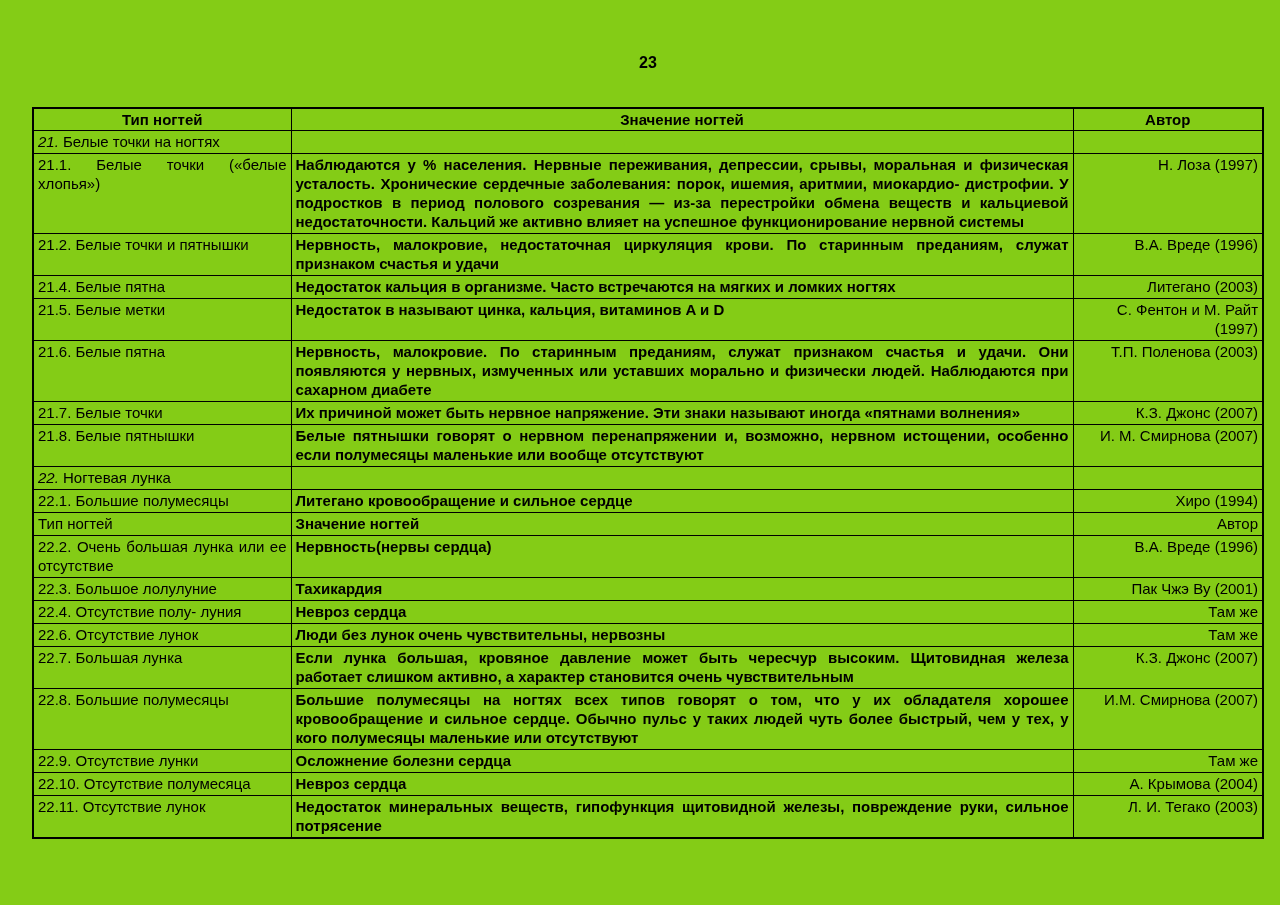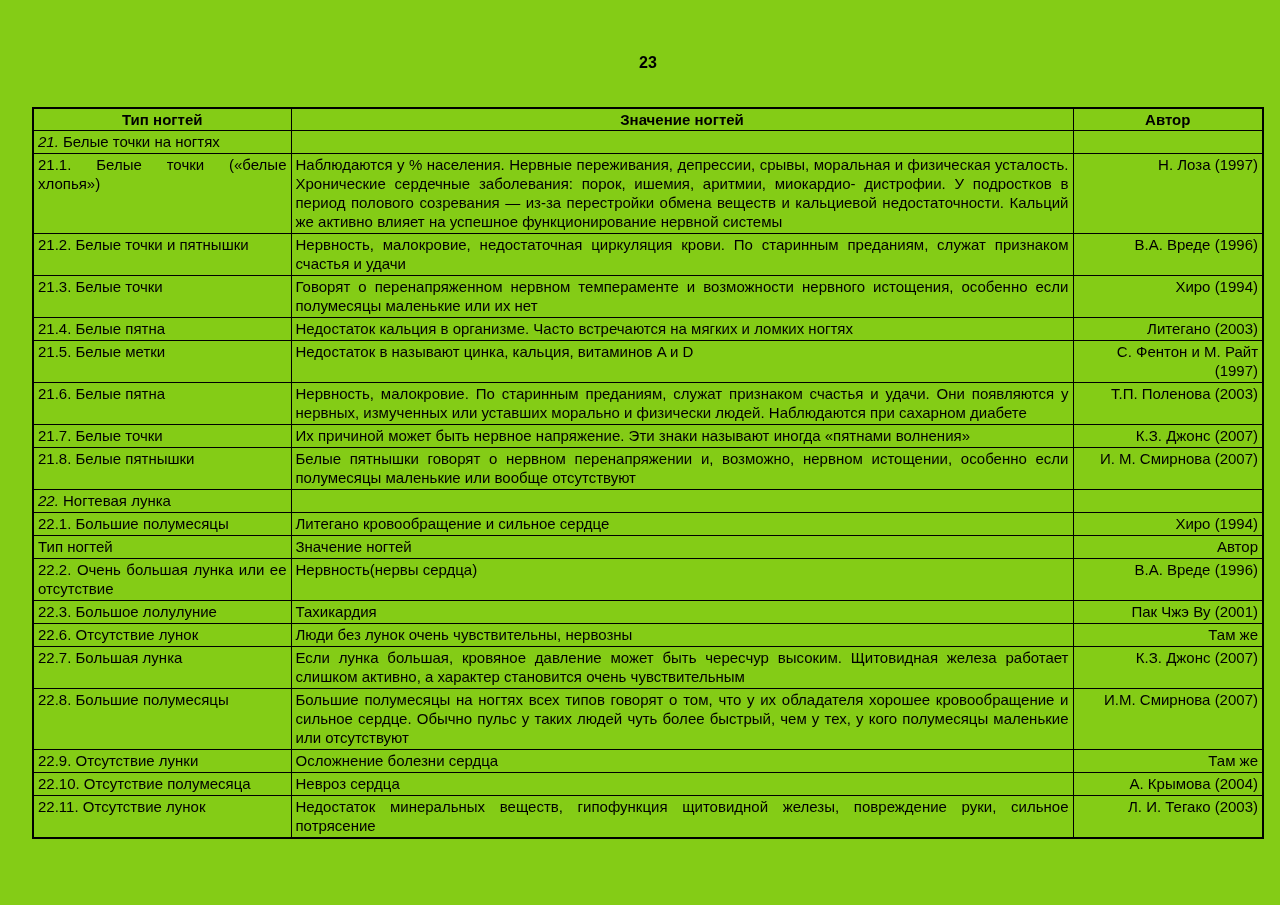--- a/index.html
+++ b/index.html
@@ -45,21 +45,21 @@
     padding: 1px 4px 2px 4px;
     overflow: hidden;
     word-wrap: break-word;
   }
   table.nails th {
     font-weight: bold;
     text-align: center;
     padding: 1px 2px;
   }
   td.type   { text-align: justify; }
-  td.meaning{ text-align: justify; }
+  td.meaning{ text-align: justify; font-weight: bold; }
   td.author { text-align: right; }
   .sec-num  { font-style: italic; }
 </style>
 </head>
 <body>
 
 <div class="sheet">
   <div class="page-number">23</div>
 
   <table class="nails">
@@ -83,25 +83,20 @@
         </tr>
         <tr>
           <td class="type">21.1. Белые точки («белые хлопья»)</td>
           <td class="meaning">Наблюдаются у % населения. Нервные переживания, депрессии, срывы, моральная и физическая усталость. Хронические сердечные заболевания: порок, ишемия, аритмии, миокардио- дистрофии. У подростков в период полового созревания — из-за перестройки обмена веществ и кальциевой недостаточности. Кальций же активно влияет на успешное функционирование нервной системы</td>
           <td class="author">Н. Лоза (1997)</td>
         </tr>
         <tr>
           <td class="type">21.2. Белые точки и пятнышки</td>
           <td class="meaning">Нервность, малокровие, недостаточная циркуляция крови. По старинным преданиям, служат признаком счастья и удачи</td>
           <td class="author">В.А. Вреде (1996)</td>
-        </tr>
-        <tr>
-          <td class="type">21.3. Белые точки</td>
-          <td class="meaning">Говорят о перенапряженном нервном темпераменте и возможности нервного истощения, особенно если полумесяцы маленькие или их нет</td>
-          <td class="author">Хиро (1994)</td>
         </tr>
         <tr>
           <td class="type">21.4. Белые пятна</td>
           <td class="meaning">Недостаток кальция в организме. Часто встречаются на мягких и ломких ногтях</td>
           <td class="author">Литегано (2003)</td>
         </tr>
         <tr>
           <td class="type">21.5. Белые метки</td>
           <td class="meaning">Недостаток в называют цинка, кальция, витаминов A и D</td>
           <td class="author">С. Фентон и М. Райт (1997)</td>
@@ -140,20 +135,25 @@
           <td class="type">22.2. Очень большая лунка или ее отсутствие</td>
           <td class="meaning">Нервность(нервы сердца)</td>
           <td class="author">В.А. Вреде (1996)</td>
         </tr>
         <tr>
           <td class="type">22.3. Большое лолулуние</td>
           <td class="meaning">Тахикардия</td>
           <td class="author">Пак Чжэ Ву (2001)</td>
         </tr>
         <tr>
+          <td class="type">22.4. Отсутствие полу- луния</td>
+          <td class="meaning">Невроз сердца</td>
+          <td class="author">Там же</td>
+        </tr>
+        <tr>
           <td class="type">22.6. Отсутствие лунок</td>
           <td class="meaning">Люди без лунок очень чувствительны, нервозны</td>
           <td class="author">Там же</td>
         </tr>
         <tr>
           <td class="type">22.7. Большая лунка</td>
           <td class="meaning">Если лунка большая, кровяное давление может быть чересчур высоким. Щитовидная железа работает слишком активно, а характер становится очень чувствительным</td>
           <td class="author">К.З. Джонс (2007)</td>
         </tr>
         <tr>

